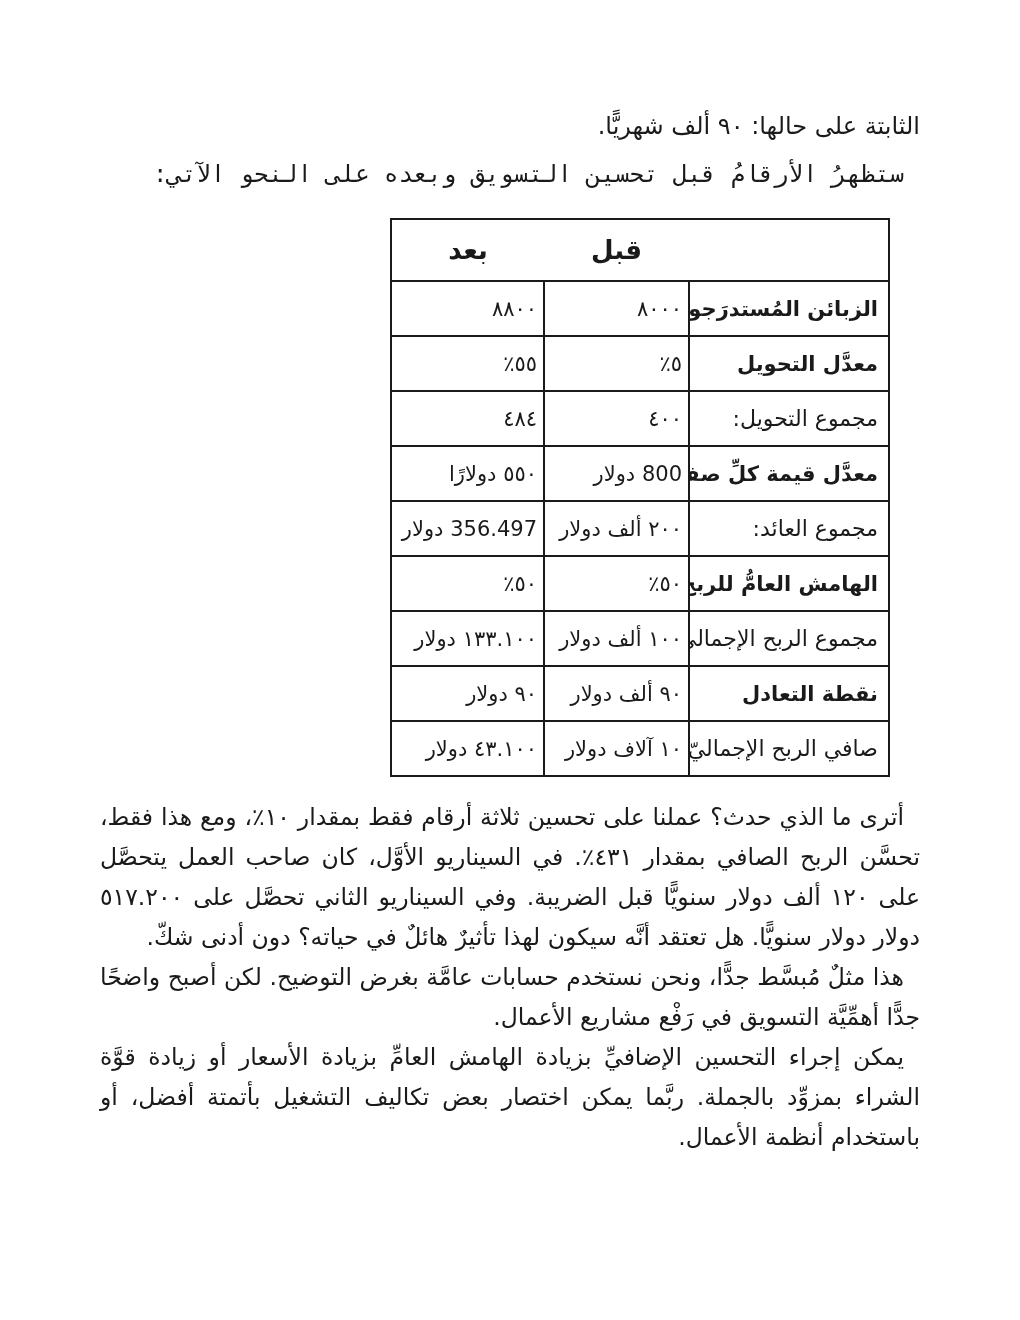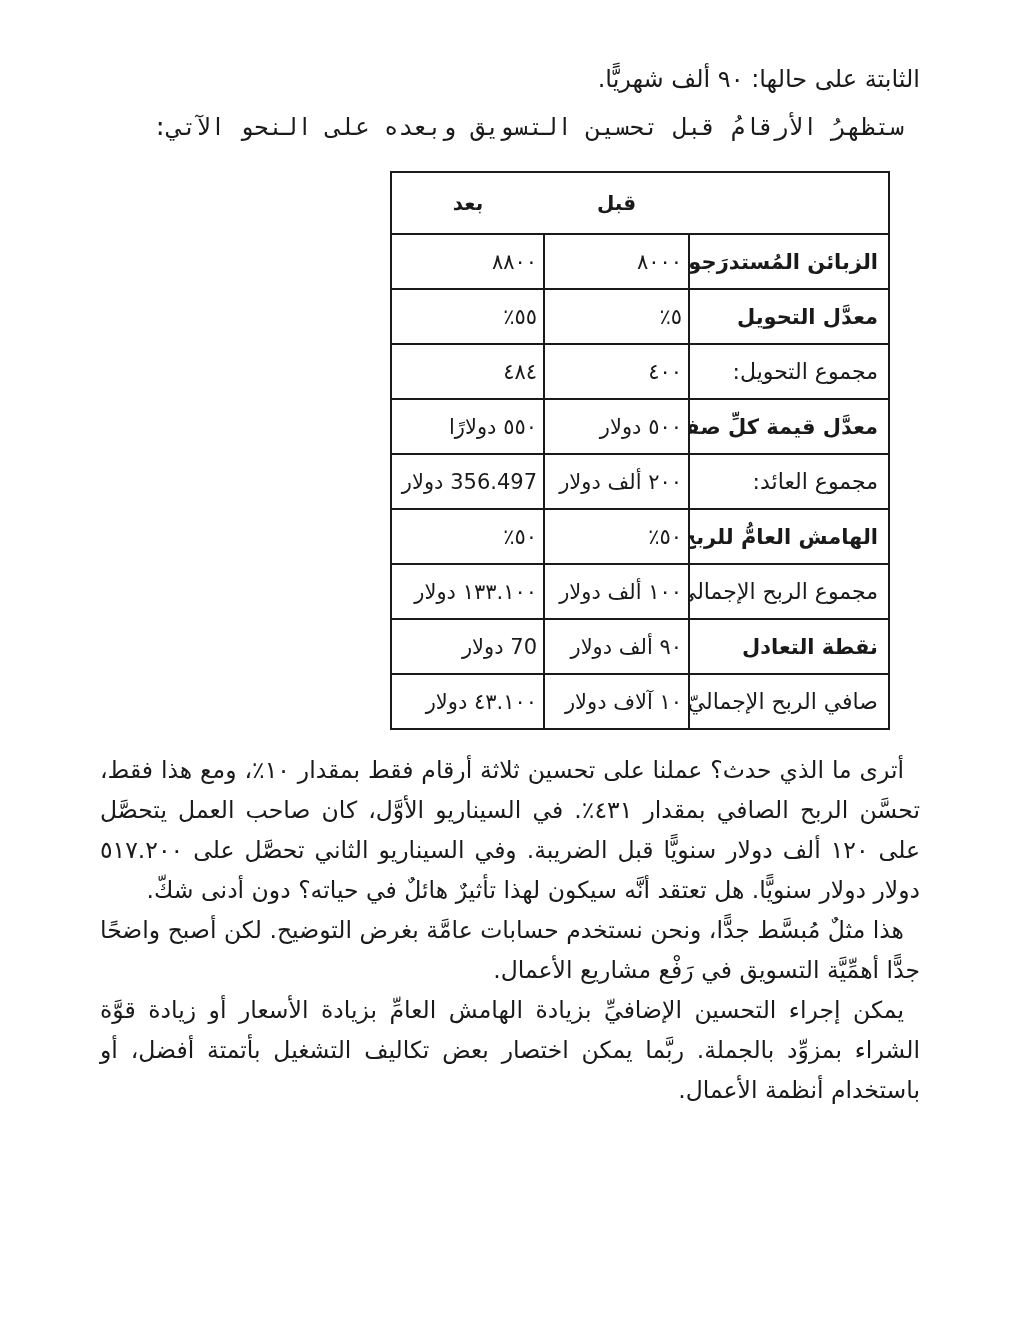--- a/index.html
+++ b/index.html
@@ -5,21 +5,21 @@
   html,body{margin:0;padding:0;}
   body{
     width:1020px;height:1320px;overflow:hidden;
     background:#ffffff;color:#1a1a1a;
     font-family:"DejaVu Sans",sans-serif;
     direction:rtl;
   }
   .page{
     box-sizing:border-box;
     width:1020px;height:1320px;
-    padding:61px 100px 0 100px;
+    padding:108px 100px 0 100px;
   }
   
   .cont-line{
     margin:0;font-size:24px;line-height:36px;text-align:right;text-indent:0;
   }
   .lead-line{
     margin:14px 0 0 0;font-size:24px;line-height:36px;text-align:right;text-indent:16px;font-family:Liberation Mono, monospace;
   }
   
   table.compare{
@@ -29,21 +29,21 @@
     border:2px solid #1a1a1a;
     table-layout:fixed;
   }
   table.compare td{
     vertical-align:middle;
     white-space:nowrap;
     overflow:hidden;
   }
   thead td{
     border:0;height:58px;text-align:center;
-    font-weight:700;font-size:20px;
+    font-weight:700;font-size:26px;
   }
   tbody td{
     border:2px solid #1a1a1a;height:53px;
   }
   td.lbl{
     text-align:right;padding:0 10px 0 4px;font-size:22px;
   }
   tr.bold-row td.lbl{
     font-weight:700;font-size:21px;
   }
@@ -90,42 +90,42 @@
         <td class="val">٥٪</td>
         <td class="val">٥٥٪</td>
       </tr>
       <tr>
         <td class="lbl">مجموع التحويل:</td>
         <td class="val">٤٠٠</td>
         <td class="val">٤٨٤</td>
       </tr>
       <tr class="bold-row">
         <td class="lbl">معدَّل قيمة كلِّ صفقة</td>
-        <td class="val">٥٠٠ دولار</td>
+        <td class="val">800 دولار</td>
         <td class="val">٥٥٠ دولارًا</td>
       </tr>
       <tr>
         <td class="lbl">مجموع العائد:</td>
         <td class="val">٢٠٠ ألف دولار</td>
         <td class="val">356.497 دولار</td>
       </tr>
       <tr class="bold-row">
         <td class="lbl">الهامش العامُّ للربح</td>
         <td class="val">٥٠٪</td>
         <td class="val">٥٠٪</td>
       </tr>
       <tr>
         <td class="lbl">مجموع الربح الإجماليّ:</td>
         <td class="val">١٠٠ ألف دولار</td>
         <td class="val">١٣٣.١٠٠ دولار</td>
       </tr>
       <tr class="bold-row">
         <td class="lbl">نقطة التعادل</td>
         <td class="val">٩٠ ألف دولار</td>
-        <td class="val">70 دولار</td>
+        <td class="val">٩٠ دولار</td>
       </tr>
       <tr>
         <td class="lbl">صافي الربح الإجماليّ:</td>
         <td class="val">١٠ آلاف دولار</td>
         <td class="val">٤٣.١٠٠ دولار</td>
       </tr>
     </tbody>
   </table>
 
   <div class="bodytext">

